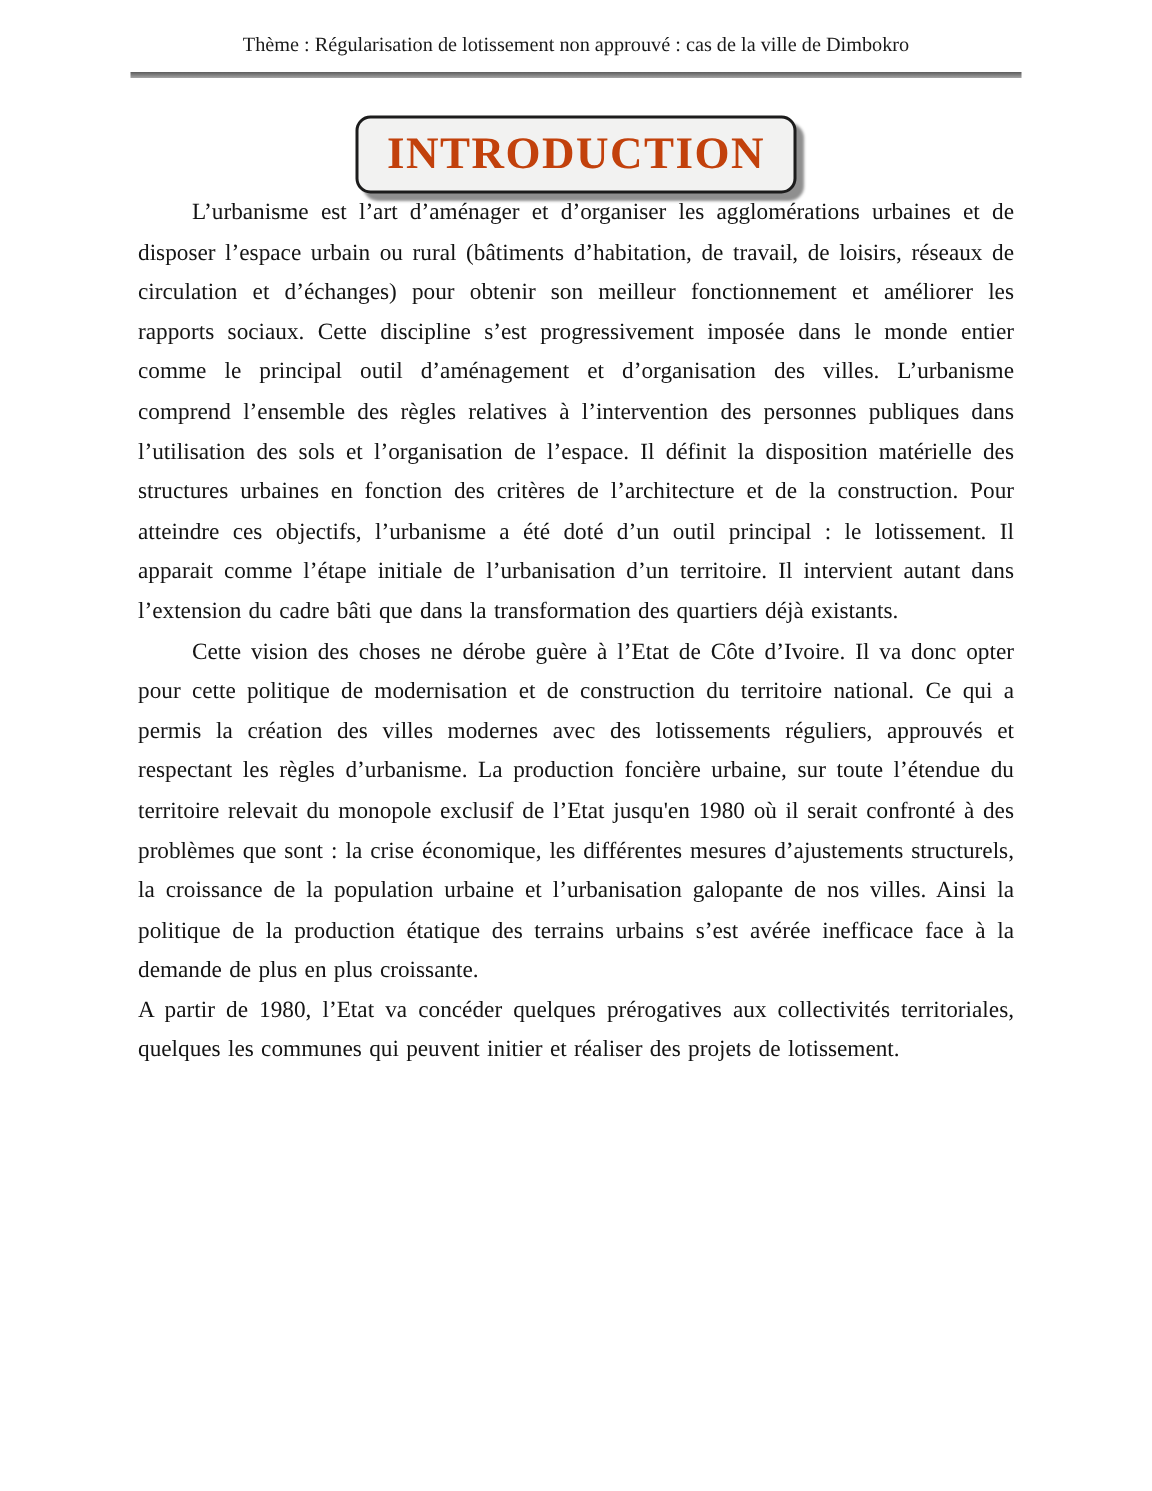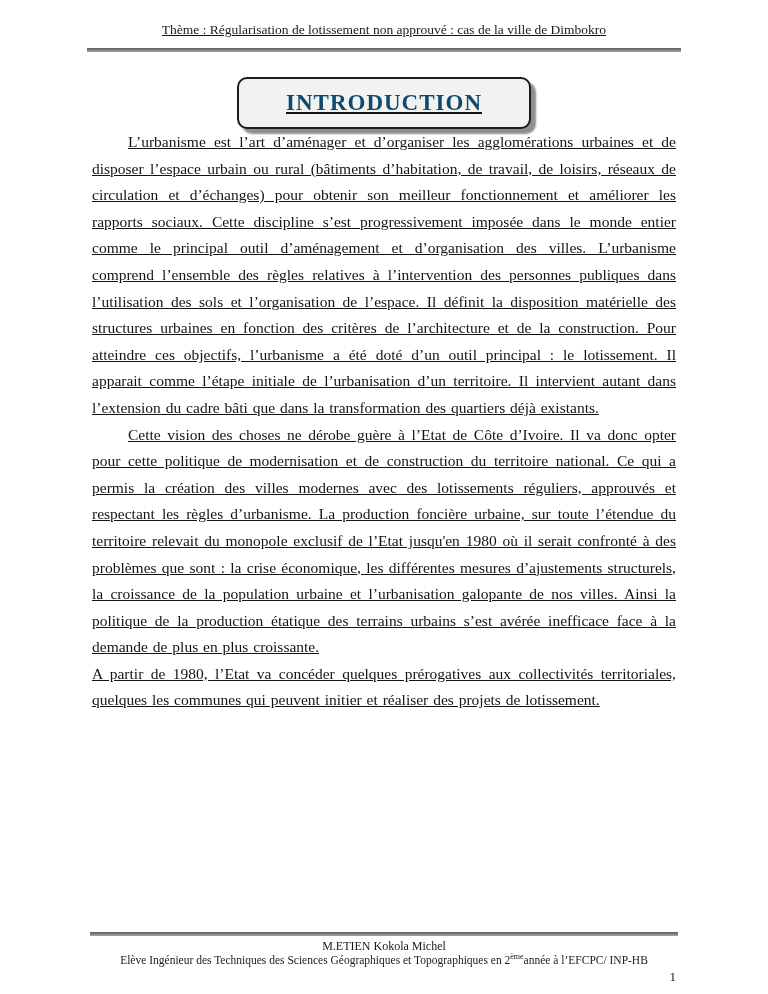--- a/index.html
+++ b/index.html
@@ -7,21 +7,21 @@
   .page {
     width: 768px;
     height: 994px;
     margin: 0 auto;
     background: #ffffff;
     position: relative;
     font-family: "Liberation Serif", serif;
     color: #141414;
     overflow: hidden;
   }
-  .content { padding: 0 92px; text-decoration: underline; }
+  .content { padding: 0 92px; }
   .theme-line {
     padding-top: 21px;
     text-align: center;
     font-size: 13.5px;
     line-height: 18px;
     color: #1a1a1a;
     white-space: nowrap;
   }
   .top-rule {
     height: 4px;
@@ -34,24 +34,24 @@
     margin: 25px auto 0 auto;
     background: #f2f2f1;
     border: 2px solid #1c1c1c;
     border-radius: 10px;
     box-shadow: 5px 5px 2px #8f8f8f;
     display: flex;
     align-items: center;
     justify-content: center;
   }
   .title-box .title-text {
-    font-size: 23px;
+    font-size: 30px;
     font-weight: bold;
     letter-spacing: 1px;
-    color: #0c4a6e;
+    color: #c2410c;
   }
   .section-heading {
     margin-top: 29px;
     font-weight: bold;
     font-size: 15.5px;
     line-height: 18px;
   }
   .body-text p {
     font-size: 15.5px;
     line-height: 26.6px;
@@ -112,19 +112,13 @@
     </div>
 
 
     <div class="body-text">
       <p class="first indent">L’urbanisme est l’art d’aménager et d’organiser les agglomérations urbaines et de disposer l’espace urbain ou rural (bâtiments d’habitation, de travail, de loisirs, réseaux de circulation et d’échanges) pour obtenir son meilleur fonctionnement et améliorer les rapports sociaux. Cette discipline s’est progressivement imposée dans le monde entier comme le principal outil d’aménagement et d’organisation des villes. L’urbanisme comprend l’ensemble des règles relatives à l’intervention des personnes publiques dans l’utilisation des sols et l’organisation de l’espace. Il définit la disposition matérielle des structures urbaines en fonction des critères de l’architecture et de la construction. Pour atteindre ces objectifs, l’urbanisme a été doté d’un outil principal : le lotissement. Il apparait comme l’étape initiale de l’urbanisation d’un territoire. Il intervient autant dans l’extension du cadre bâti que dans la transformation des quartiers déjà existants.</p>
       <p class="indent">Cette vision des choses ne dérobe guère à l’Etat de Côte d’Ivoire. Il va donc opter pour cette politique de modernisation et de construction du territoire national. Ce qui a permis la création des villes modernes avec des lotissements réguliers, approuvés et respectant les règles d’urbanisme. La production foncière urbaine, sur toute l’étendue du territoire relevait du monopole exclusif de l’Etat jusqu'en 1980 où il serait confronté à des problèmes que sont : la crise économique, les différentes mesures d’ajustements structurels, la croissance de la population urbaine et l’urbanisation galopante de nos villes. Ainsi la politique de la production étatique des terrains urbains s’est avérée inefficace face à la demande de plus en plus croissante.</p>
       <p>A partir de 1980, l’Etat va concéder quelques prérogatives aux collectivités territoriales, quelques les communes qui peuvent initier et réaliser des projets de lotissement.</p>
     </div>
   </div>
 
-  <div class="footer">
-    <div class="footer-rule"></div>
-    <div class="footer-author">M.ETIEN Kokola Michel</div>
-    <div class="footer-affiliation"><span>Elève Ingénieur des Techniques des Sciences Géographiques et Topographiques en 2</span><sup>ème</sup><span>année  à l’EFCPC/ INP-HB</span></div>
-    <div class="footer-page">1</div>
-  </div>
 </div>
 
 </body></html>

